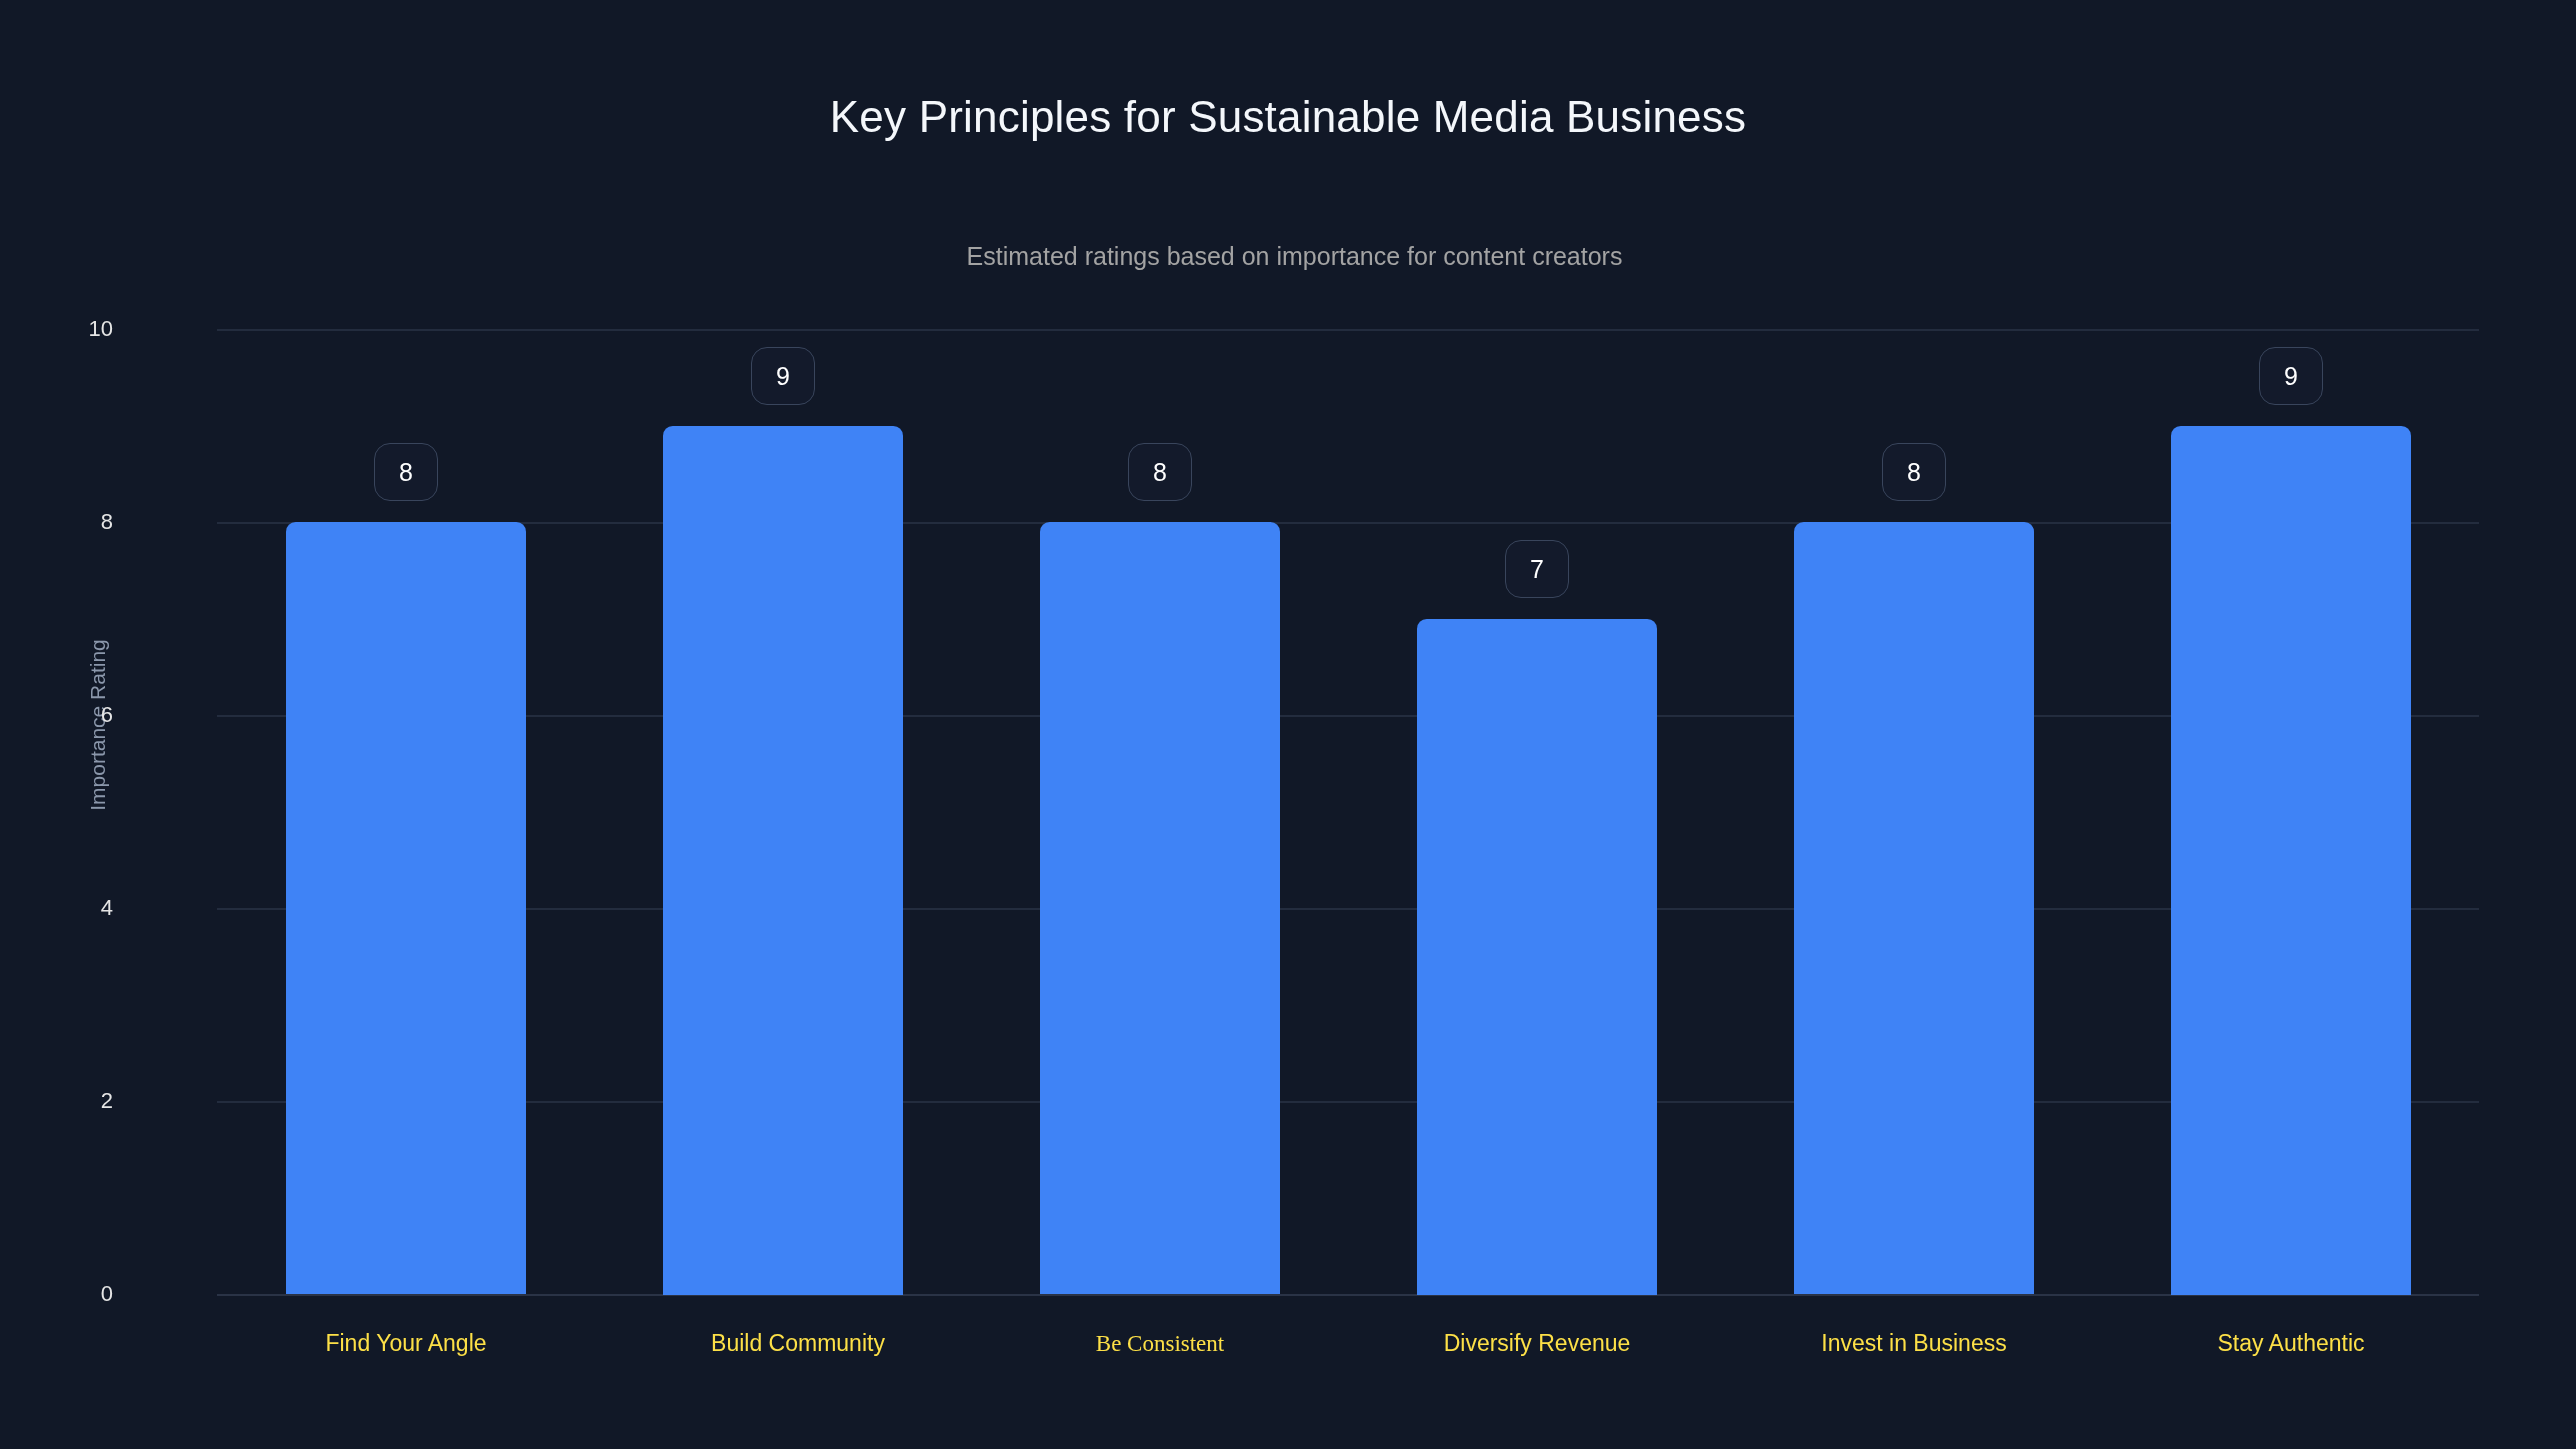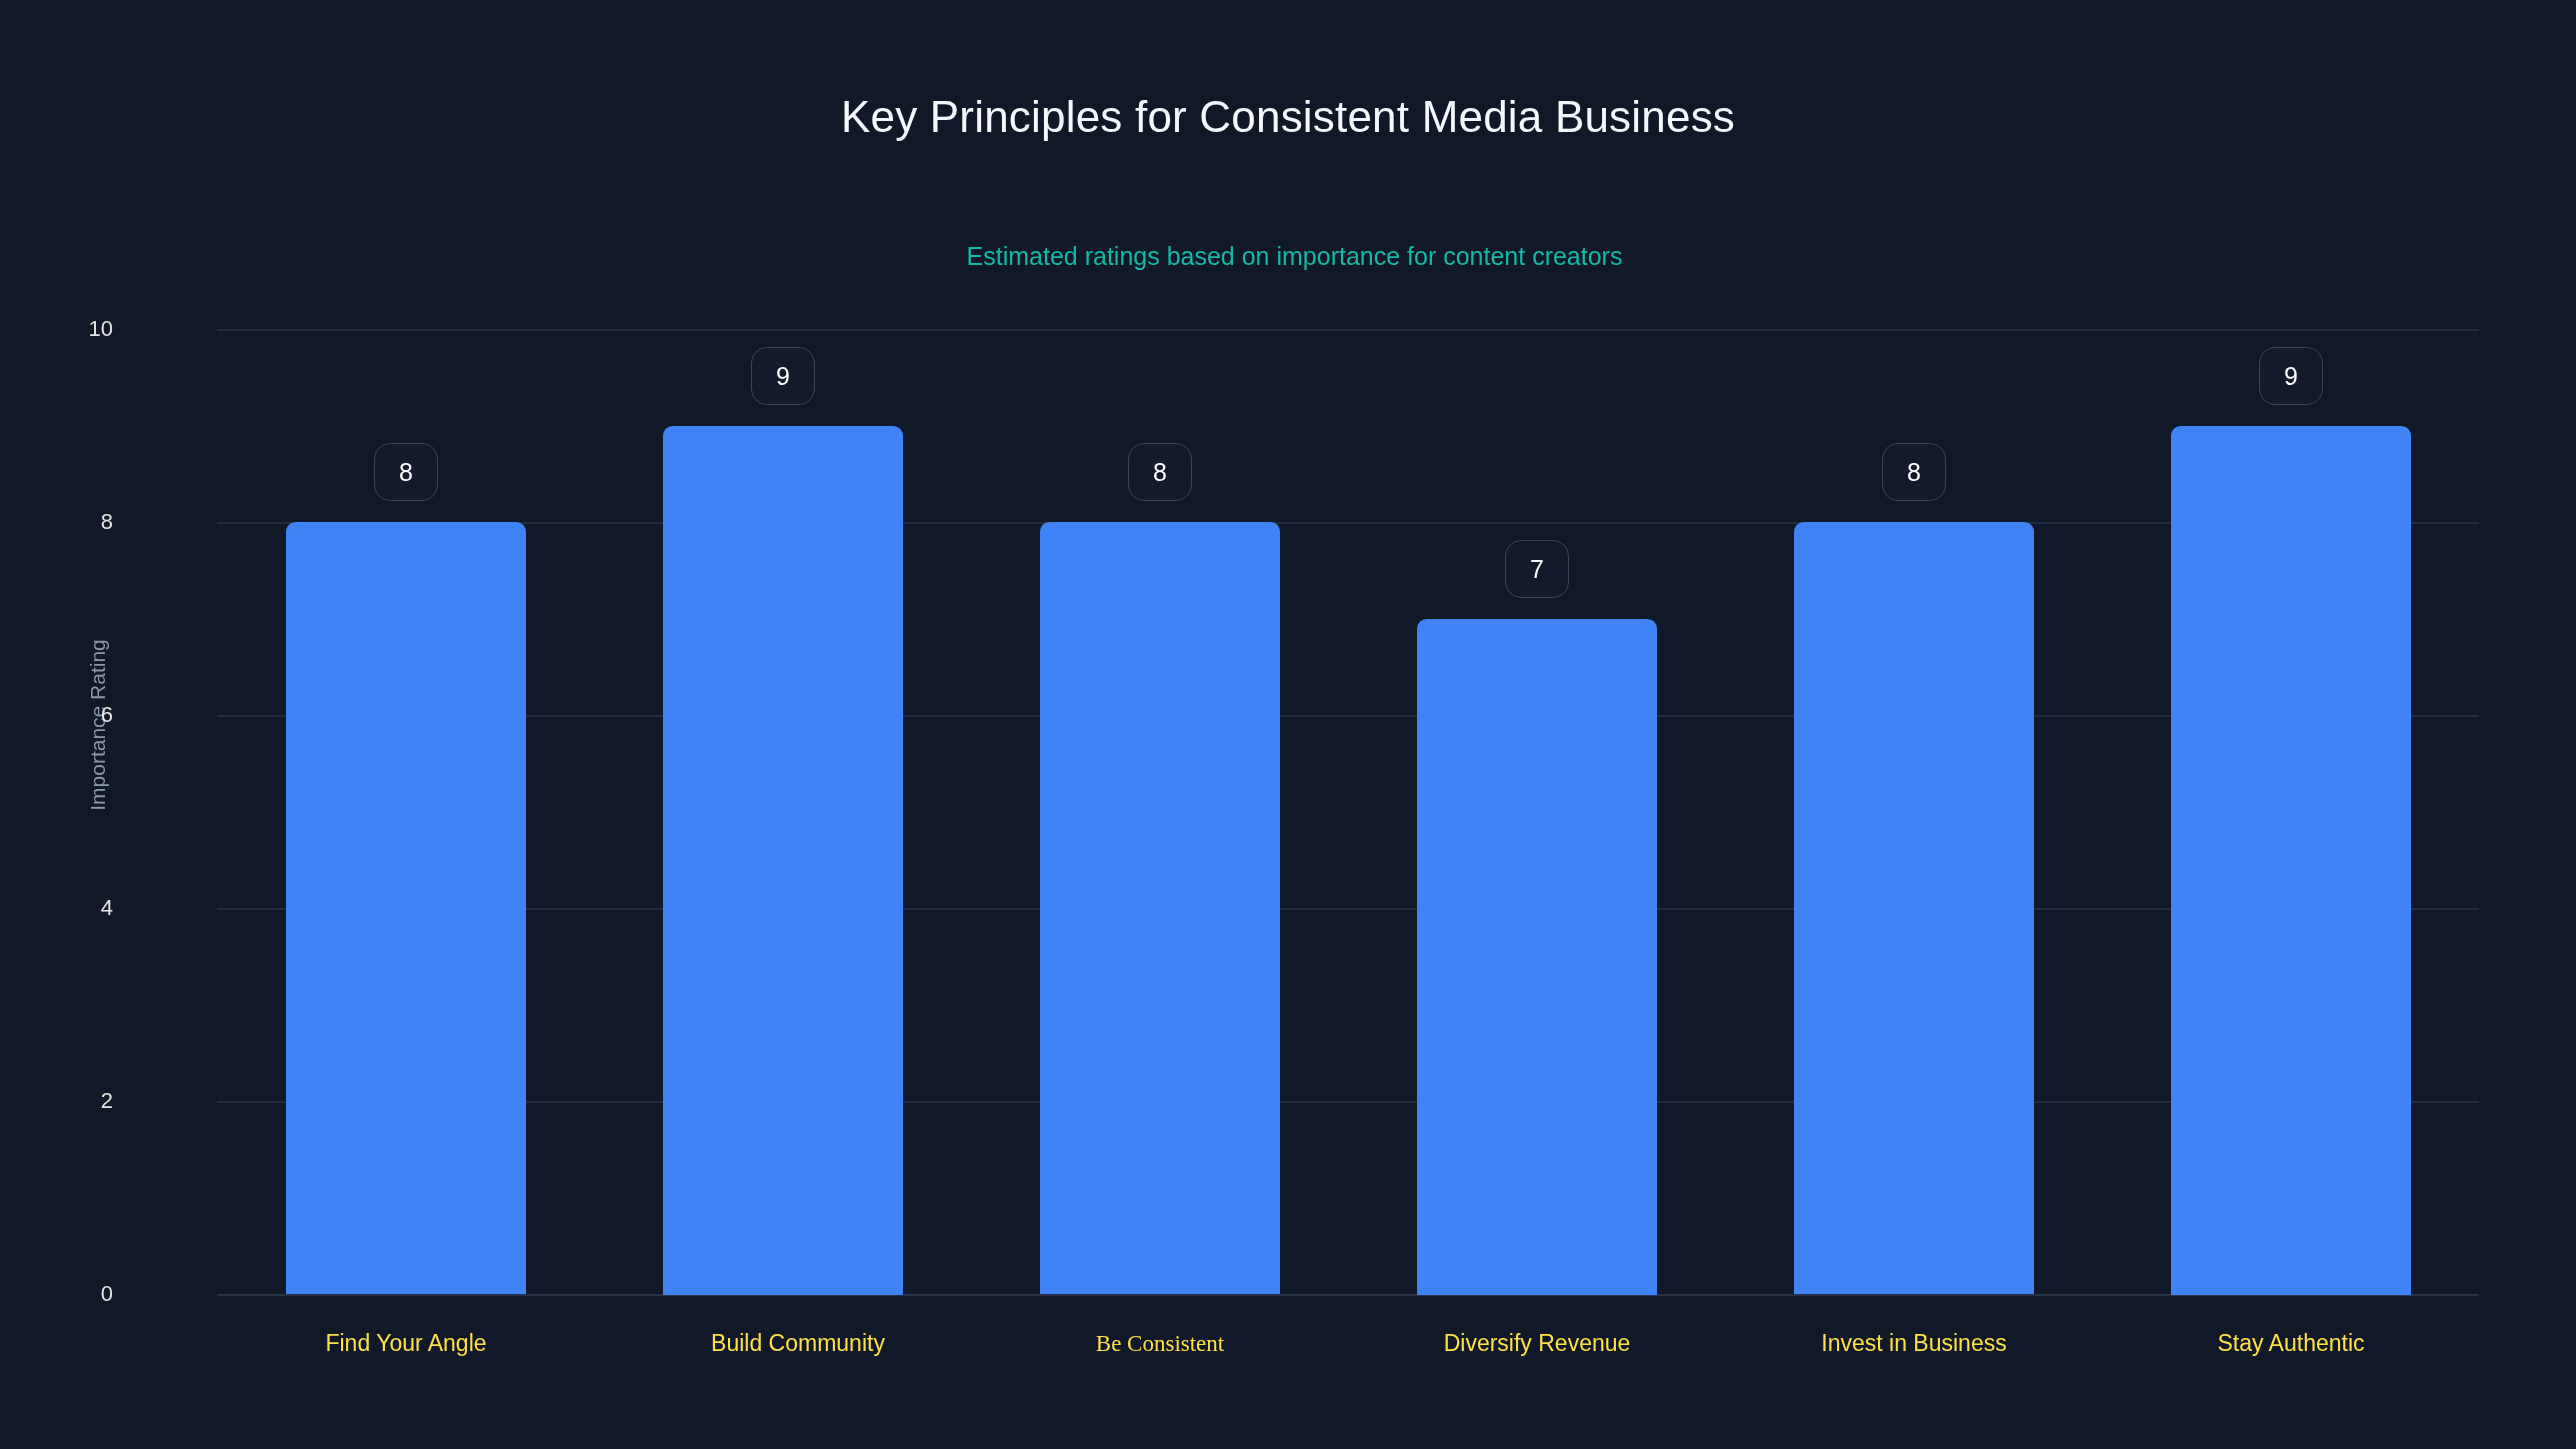--- a/index.html
+++ b/index.html
@@ -35,21 +35,21 @@
     line-height: 1.1;
   }
   .chart-subtitle {
     position: absolute;
     left: 0;
     right: 0;
     top: 243px;
     text-align: center;
     font-size: 25px;
     font-weight: 400;
-    color: #14b8a6;
+    color: #a3a3a3;
     line-height: 1.1;
     padding-left: 13px;
   }
 
   
   .plot-area {
     position: absolute;
     left: 217px;
     top: 329px;
     width: 2262px;
@@ -124,21 +124,21 @@
     font-size: 25px;
     color: #ffffff;
     line-height: 1;
   }
 </style>
 </head>
 <body>
 
 <div id="chart-root">
 
-  <div class="chart-title">Key Principles for Consistent Media Business</div>
+  <div class="chart-title">Key Principles for Sustainable Media Business</div>
 
   <div class="chart-subtitle">Estimated ratings based on importance for content creators</div>
 
   <div class="y-axis-title">Importance Rating</div>
 
   <div class="plot-area" id="plot-area">
       <div class="gridline baseline" style="top: 965px;"></div>
       <div class="gridline" style="top: 772px;"></div>
       <div class="gridline" style="top: 579px;"></div>
       <div class="gridline" style="top: 386px;"></div>

